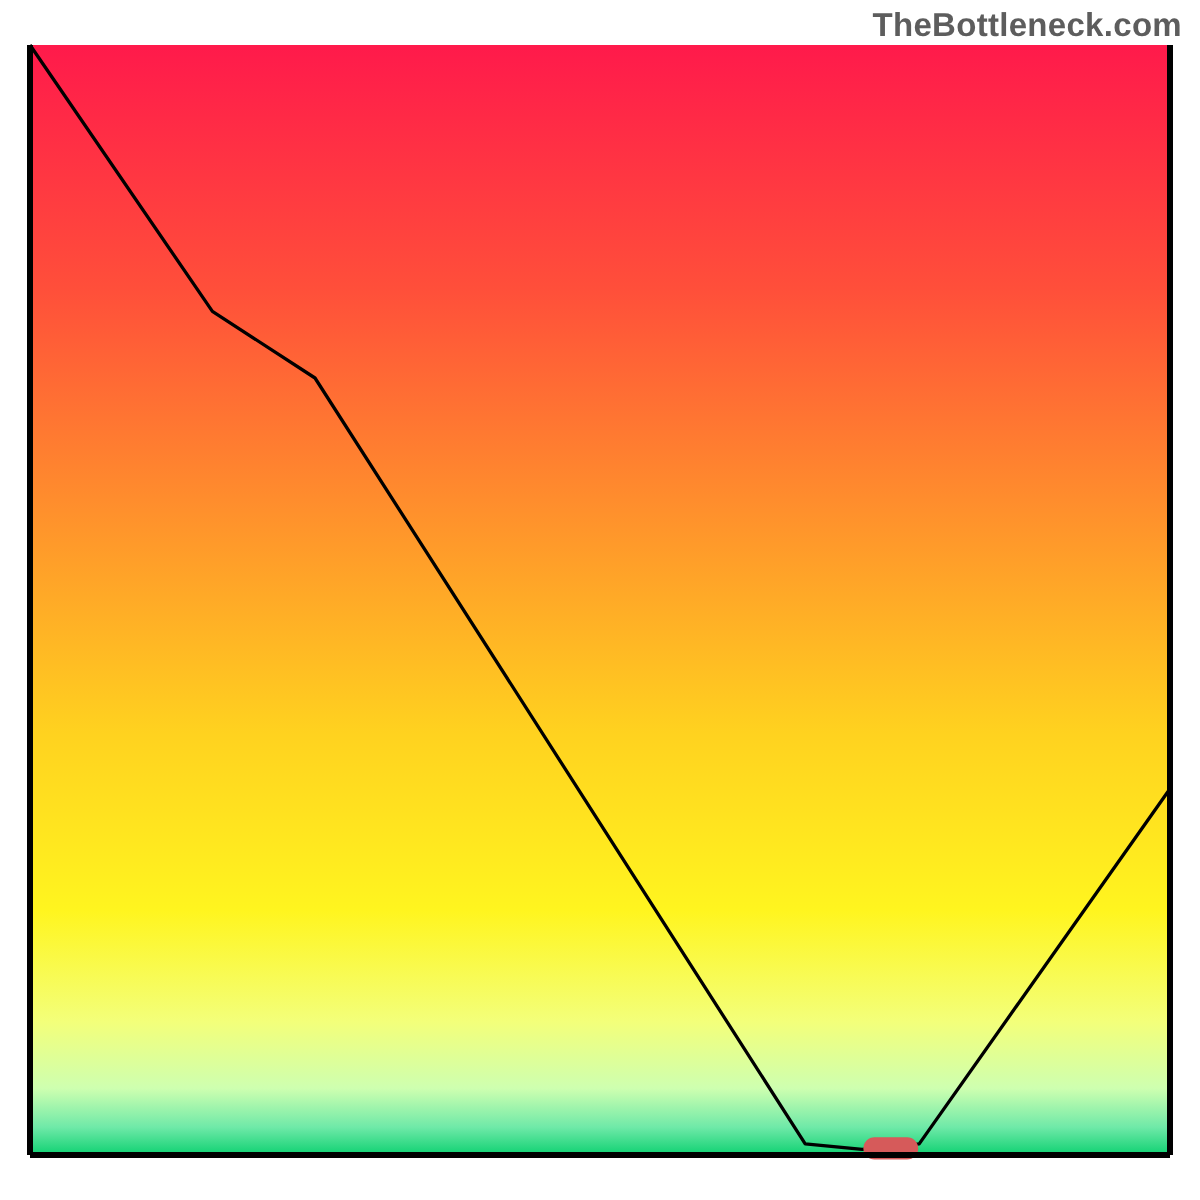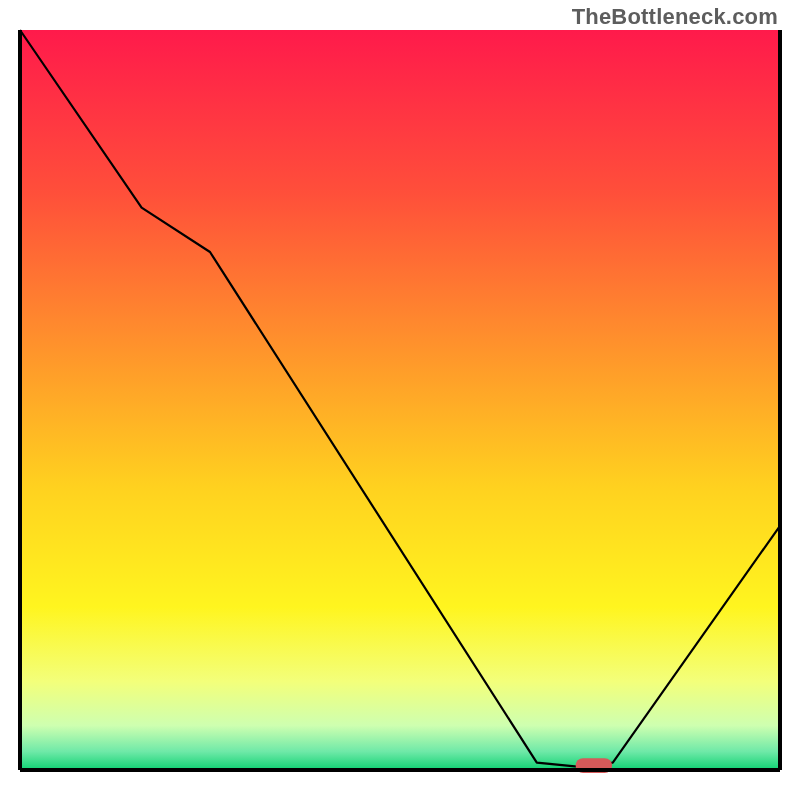--- a/index.html
+++ b/index.html
@@ -11,21 +11,21 @@
     font-family: Arial, Helvetica, sans-serif;
   }
   .container {
     position: relative;
     width: 800px;
     height: 800px;
   }
   .watermark {
     position: absolute;
     top: 4px;
-    right: 22px;
+    right: 12px;
     font-size: 22px;
     font-weight: 600;
     color: #5d5d5d;
     letter-spacing: 0.2px;
   }
   svg.chart {
     position: absolute;
     top: 0;
     left: 0;
   }

